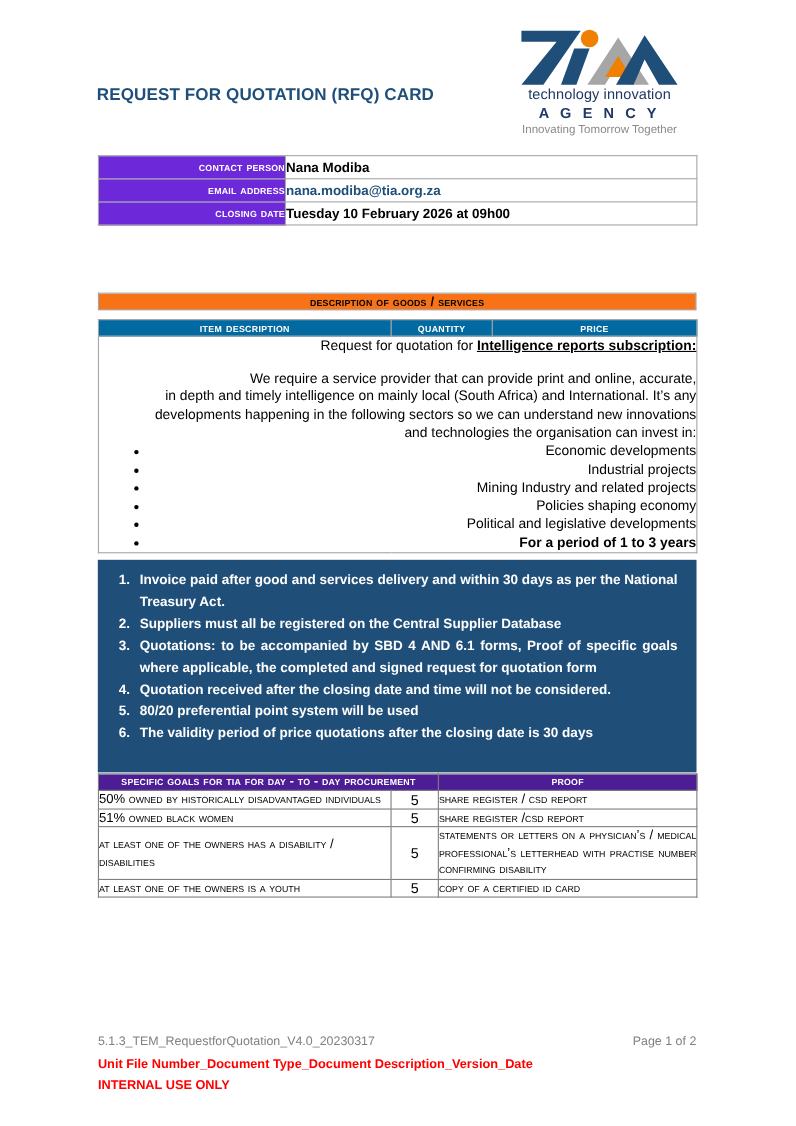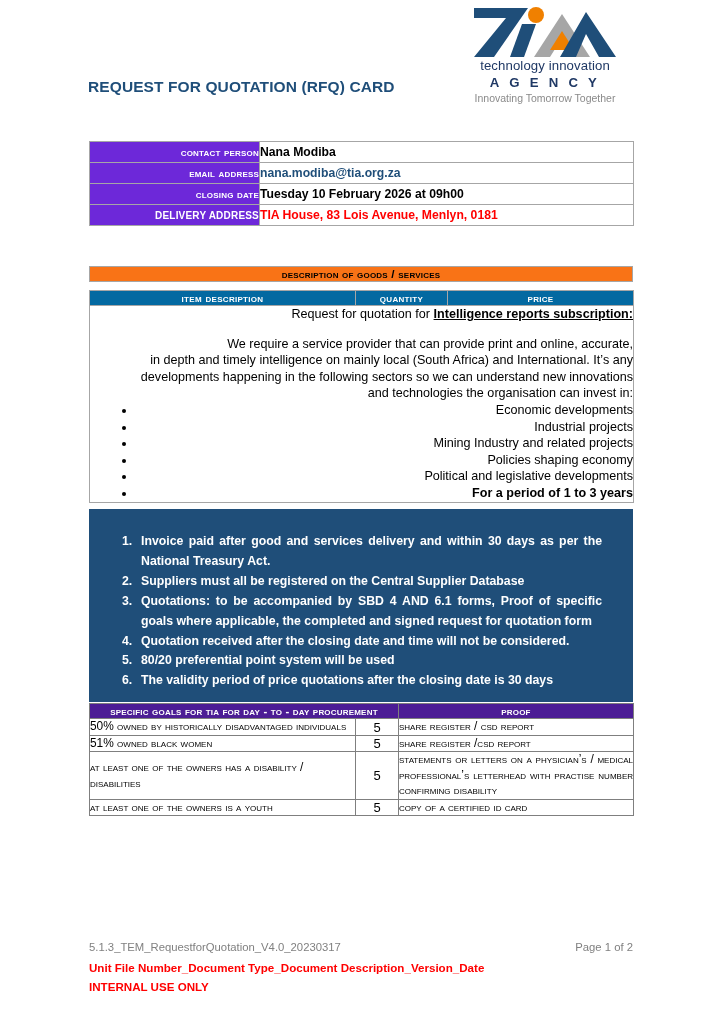--- a/index.html
+++ b/index.html
@@ -38,21 +38,21 @@
     font-weight: bold;
     color: #1F4E79;
     letter-spacing: 0.1px;
     white-space: nowrap;
   }
 
   
   .logo {
     position: absolute;
     left: 466px;
-    top: 0;
+    top: 20px;
     width: 158px;
     height: 108px;
   }
   .logo-mark {
     position: absolute;
     left: 0;
     top: 0;
     width: 158px;
     height: 58px;
   }
@@ -187,21 +187,21 @@
     left: 89px;
     top: 509px;
     width: 544px;
     height: 193px;
     background: #1F4E79;
     border: 1px solid #1F4E79;
     box-sizing: border-box;
     color: #ffffff;
   }
   .cond-list {
-    margin: 14px;
+    margin: 0;
     padding: 8px 16px 0 18px;
     list-style: none;
     counter-reset: cond;
   }
   .cond-list li {
     counter-increment: cond;
     position: relative;
     padding-left: 19px;
     font-size: 12.3px;
     font-weight: bold;
@@ -322,24 +322,20 @@
         <td class="lbl-cell">Contact Person</td>
         <td class="val-cell">Nana Modiba</td>
       </tr>
       <tr>
         <td class="lbl-cell">Email Address</td>
         <td class="val-cell link">nana.modiba@tia.org.za</td>
       </tr>
       <tr>
         <td class="lbl-cell">Closing Date</td>
         <td class="val-cell">Tuesday 10 February 2026 at 09h00</td>
-      </tr>
-      <tr>
-        <td class="lbl-cell plain">DELIVERY ADDRESS</td>
-        <td class="val-cell red">TIA House, 83 Lois Avenue, Menlyn, 0181</td>
       </tr>
     </tbody>
   </table>
 
   <table class="tbl" id="desc-head-table">
     <tbody>
       <tr>
         <td class="grey-head">Description of Goods / Services</td>
       </tr>
     </tbody>

